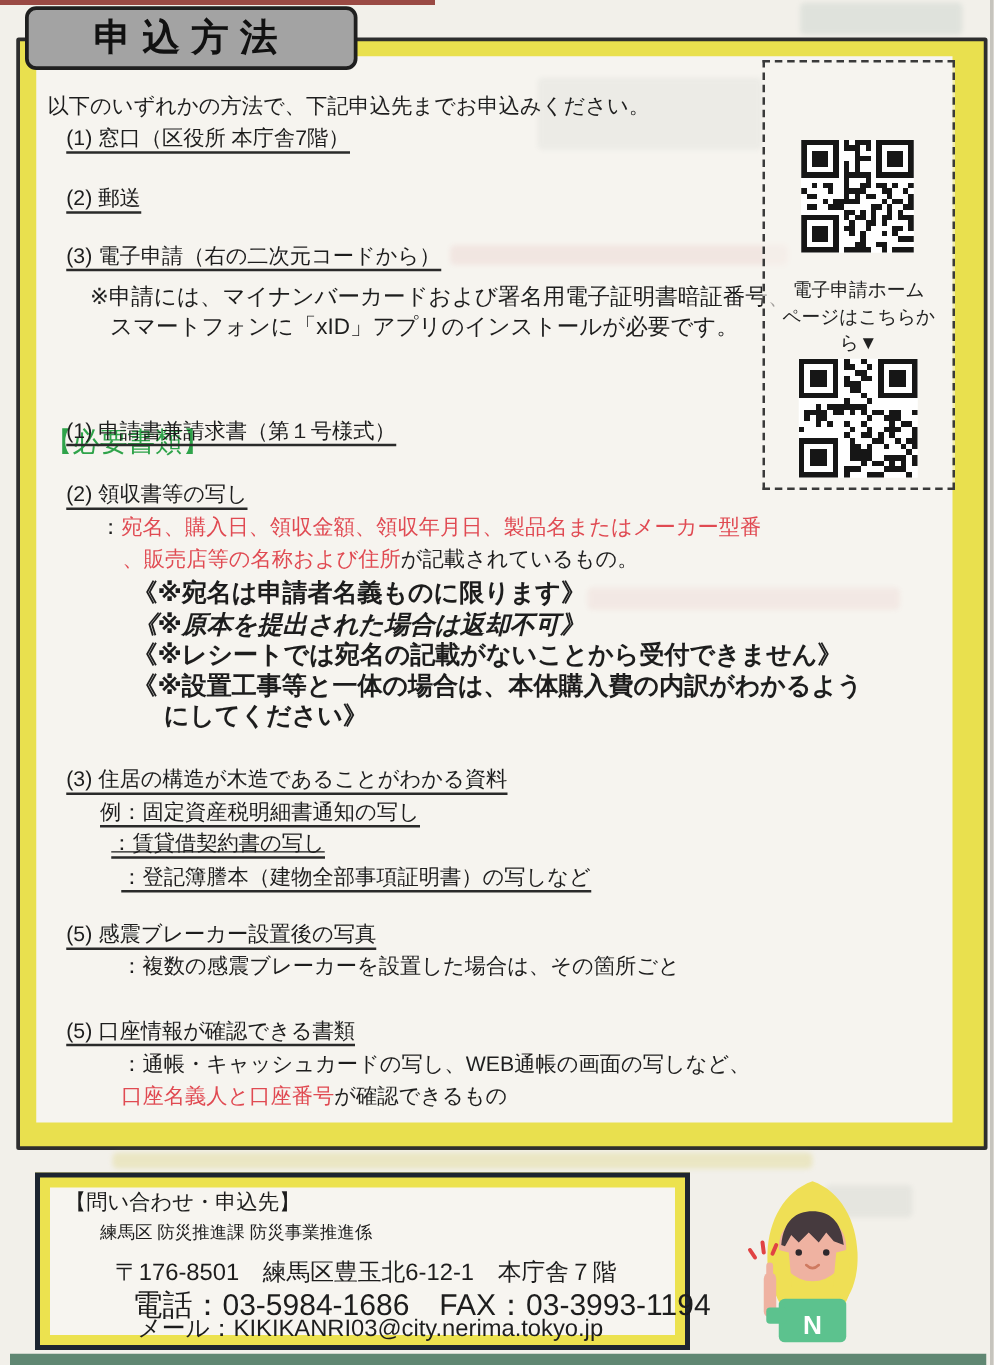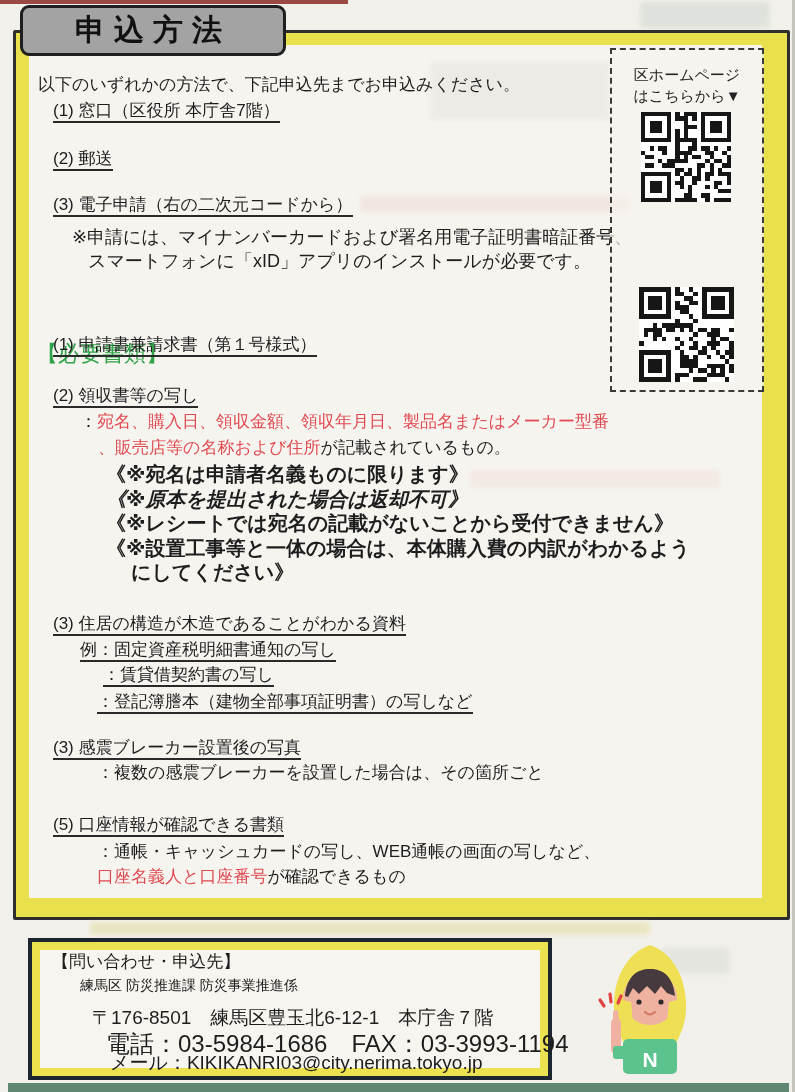--- a/index.html
+++ b/index.html
@@ -62,22 +62,20 @@
 </div>
 
 <div class="abs line" style="left:38px;top:73px;">以下のいずれかの方法で、下記申込先までお申込みください。</div>
 <div class="abs line" style="left:53px;top:99px;"><span class="u">(1) 窓口（区役所 本庁舎7階）</span></div>
 <div class="abs line" style="left:53px;top:147px;"><span class="u">(2) 郵送</span></div>
 <div class="abs line" style="left:53px;top:193px;"><span class="u">(3) 電子申請（右の二次元コードから）</span></div>
 <div class="abs note" style="left:72px;top:225px;">※申請には、マイナンバーカードおよび署名用電子証明書暗証番号、</div>
 <div class="abs note" style="left:88px;top:249px;">スマートフォンに「xID」アプリのインストールが必要です。</div>
 
 <div class="abs qr-panel">
-  <div class="qr-label" style="top:14px;">区ホームページ
-はこちらから▼</div>
   <div class="qr" style="left:29px;top:62px;width:90px;height:90px;"><svg viewBox="0 0 21 21" width="100%" height="100%" shape-rendering="crispEdges">
         <rect width="21" height="21" fill="#ffffff"></rect>
         <g fill="#161616">
           <rect x="8" y="0" width="1" height="1"></rect>
           <rect x="10" y="0" width="1" height="1"></rect>
           <rect x="11" y="0" width="1" height="1"></rect>
           <rect x="12" y="0" width="1" height="1"></rect>
           <rect x="8" y="1" width="1" height="1"></rect>
           <rect x="9" y="1" width="1" height="1"></rect>
           <rect x="10" y="1" width="1" height="1"></rect>
@@ -196,20 +194,23 @@
           <rect x="1" y="1" width="5" height="5" fill="#fff"></rect>
           <rect x="2" y="2" width="3" height="3" fill="#161616"></rect>
           <rect x="14" y="0" width="7" height="7"></rect>
           <rect x="15" y="1" width="5" height="5" fill="#fff"></rect>
           <rect x="16" y="2" width="3" height="3" fill="#161616"></rect>
           <rect x="0" y="14" width="7" height="7"></rect>
           <rect x="1" y="15" width="5" height="5" fill="#fff"></rect>
           <rect x="2" y="16" width="3" height="3" fill="#161616"></rect>
         </g>
       </svg></div>
+  <div class="qr-label" style="top:172px;">電子申請ホーム
+ページはこちらか
+ら▼</div>
   <div class="qr" style="left:27px;top:237px;width:95px;height:95px;"><svg viewBox="0 0 21 21" width="100%" height="100%" shape-rendering="crispEdges">
         <rect width="21" height="21" fill="#ffffff"></rect>
         <g fill="#161616">
           <rect x="8" y="0" width="1" height="1"></rect>
           <rect x="11" y="0" width="1" height="1"></rect>
           <rect x="8" y="1" width="1" height="1"></rect>
           <rect x="9" y="1" width="1" height="1"></rect>
           <rect x="12" y="1" width="1" height="1"></rect>
           <rect x="10" y="2" width="1" height="1"></rect>
           <rect x="11" y="2" width="1" height="1"></rect>
@@ -335,24 +336,24 @@
 <div class="abs line" style="left:80px;top:410px;"><span>：</span><span class="red">宛名、購入日、領収金額、領収年月日、製品名またはメーカー型番</span></div>
 <div class="abs line" style="left:98px;top:436px;"><span class="red">、販売店等の名称および住所</span><span>が記載されているもの。</span></div>
 <div class="abs bold-note" style="left:106px;top:461px;">《※宛名は申請者名義ものに限ります》</div>
 <div class="abs bold-note" style="left:106px;top:486px;font-style:italic;">《※原本を提出された場合は返却不可》</div>
 <div class="abs bold-note" style="left:106px;top:510px;">《※レシートでは宛名の記載がないことから受付できません》</div>
 <div class="abs bold-note" style="left:106px;top:535px;">《※設置工事等と一体の場合は、本体購入費の内訳がわかるよう</div>
 <div class="abs bold-note" style="left:131px;top:559px;">にしてください》</div>
 
 <div class="abs line" style="left:53px;top:612px;"><span class="u">(3) 住居の構造が木造であることがわかる資料</span></div>
 <div class="abs line" style="left:80px;top:638px;"><span class="u">例：固定資産税明細書通知の写し</span></div>
-<div class="abs line" style="left:103px;top:663px;"><span class="u">：賃貸借契約書の写し</span></div>
+<div class="abs line" style="left:89px;top:663px;text-decoration:underline;"><span class="u">：賃貸借契約書の写し</span></div>
 <div class="abs line" style="left:97px;top:690px;"><span class="u">：登記簿謄本（建物全部事項証明書）の写しなど</span></div>
 
-<div class="abs line" style="left:53px;top:736px;"><span class="u">(3) 感震ブレーカー設置後の写真</span></div>
+<div class="abs line" style="left:53px;top:736px;"><span class="u">(5) 感震ブレーカー設置後の写真</span></div>
 <div class="abs line" style="left:97px;top:761px;">：複数の感震ブレーカーを設置した場合は、その箇所ごと</div>
 
 <div class="abs line" style="left:53px;top:813px;"><span class="u">(5) 口座情報が確認できる書類</span></div>
 <div class="abs line" style="left:97px;top:840px;">：通帳・キャッシュカードの写し、WEB通帳の画面の写しなど、</div>
 <div class="abs line" style="left:97px;top:865px;"><span class="red">口座名義人と口座番号</span><span>が確認できるもの</span></div>
 
 <div class="abs contact-frame">
   <div class="contact-inner"></div>
 </div>
 <div class="abs line contact-line" style="left:52px;top:950px;">【問い合わせ・申込先】</div>

